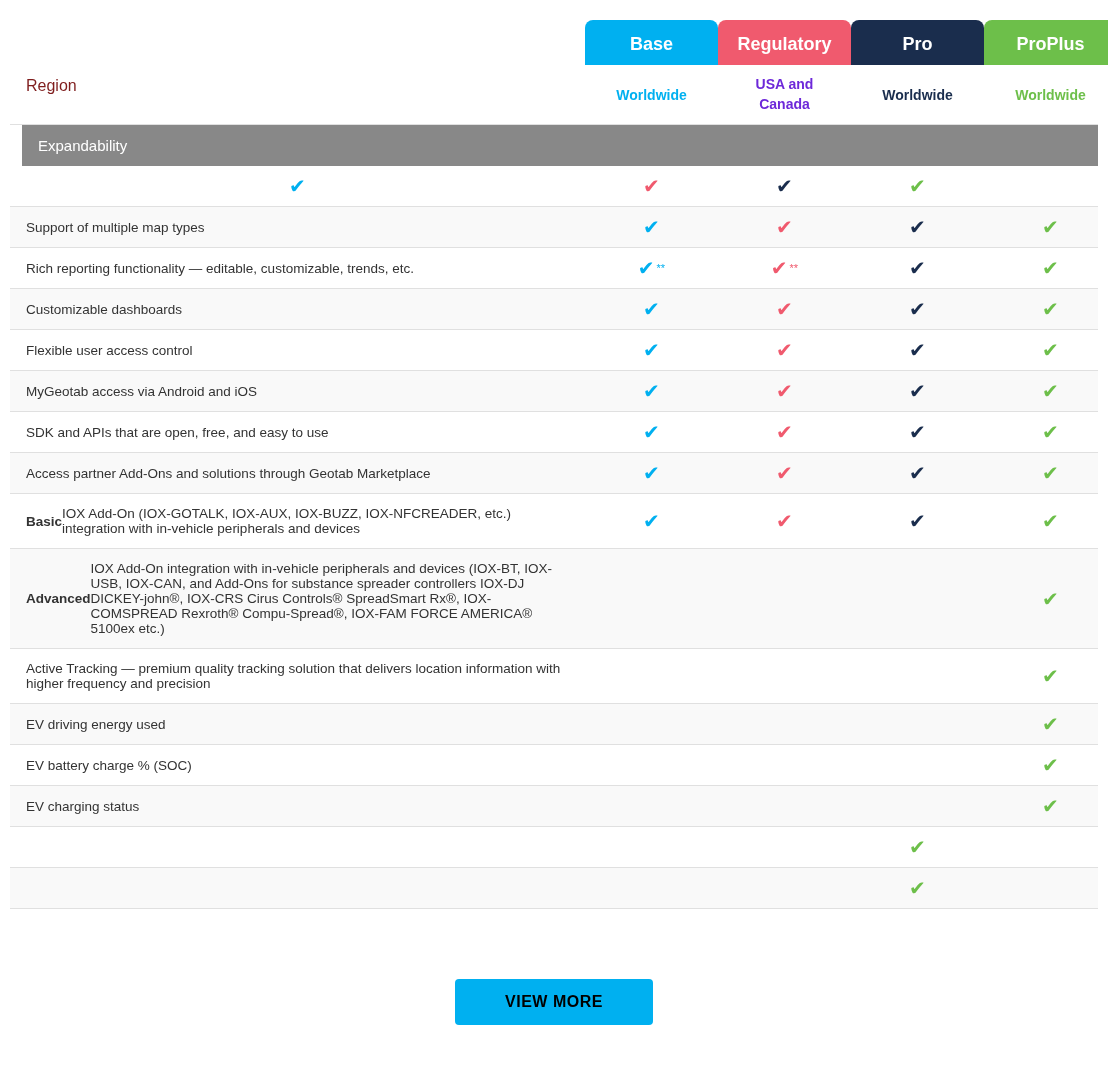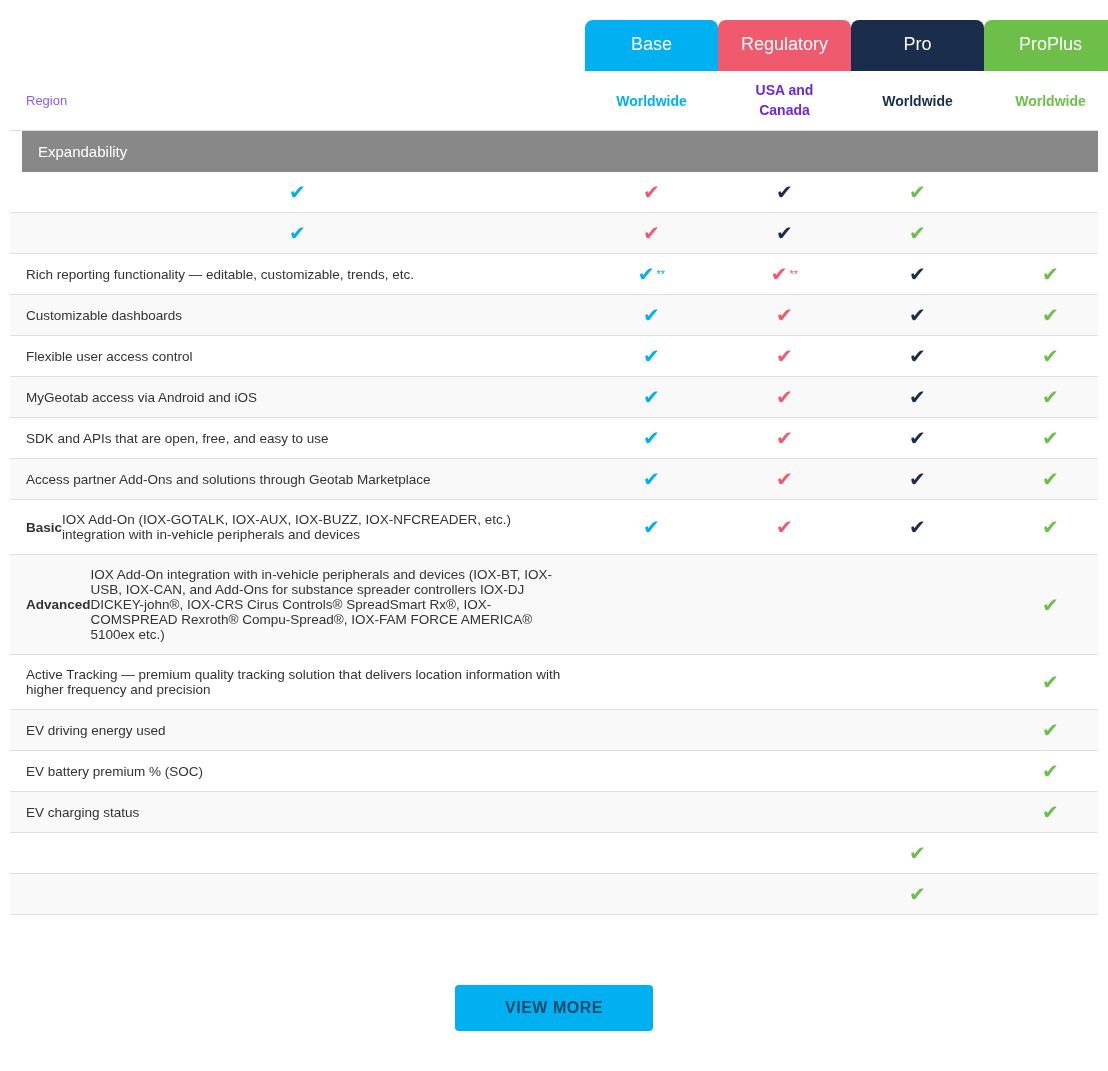--- a/index.html
+++ b/index.html
@@ -1,30 +1,30 @@
 <!DOCTYPE html>
 <html><head>
   <meta charset="utf-8">
   <style>
     * { box-sizing: border-box; margin: 0; padding: 0; }
     body { font-family: 'Segoe UI', Arial, sans-serif; background: #fff; color: #333; font-size: 14px; }
     .page-wrapper { max-width: 1108px; margin: 0 auto; padding: 20px 10px 40px; }
 
     
     .plans-header { display: grid; grid-template-columns: 575px 133px 133px 133px 133px; margin-bottom: 0; }
-    .plans-header .plan-cell { text-align: center; padding: 14px 10px 16px; font-size: 18px; font-weight: 400; color: #fff; }
+    .plans-header .plan-cell { text-align: center; padding: 14px 10px 10px; font-size: 18px; font-weight: 700; color: #fff; }
     .plans-header .plan-cell.empty { background: transparent; }
     .plan-base { background: #00b0f0; border-radius: 8px 8px 0 0; }
     .plan-regulatory { background: #f05a6e; border-radius: 8px 8px 0 0; }
     .plan-pro { background: #1a2d4d; border-radius: 8px 8px 0 0; }
     .plan-proplus { background: #6dbf4a; border-radius: 8px 8px 0 0; }
 
     
     .region-row { display: grid; grid-template-columns: 575px 133px 133px 133px 133px; border-bottom: 1px solid #e0e0e0; background: #fff; }
-    .region-row .label-cell { padding: 12px 16px; font-size: 13px; color: #8b5cf6; display: flex; align-items: center; }
+    .region-row .label-cell { padding: 12px 16px; font-size: 16px; color: #7f1d1d; display: flex; align-items: flex-start; }
     .region-row .region-cell { text-align: center; padding: 10px 6px; font-size: 14px; font-weight: 600; display: flex; align-items: center; justify-content: center; }
     .region-base { color: #00b0f0; }
     .region-regulatory { color: #6d28d9; line-height: 1.3; }
     .region-pro { color: #1a2d4d; font-weight: 700; }
     .region-proplus { color: #6dbf4a; }
 
     
     .section-header { display: grid; grid-template-columns: 575px 133px 133px 133px 133px; background: #888; margin-left: 12px; }
     .section-header .section-title { padding: 12px 16px; color: #fff; font-size: 15px; grid-column: 1 / -1; }
 
@@ -41,21 +41,21 @@
     .check-green { color: #6dbf4a; }
 
     .check-with-stars { display: flex; align-items: center; gap: 2px; font-size: 14px; }
     .stars { font-size: 11px; }
 
     .view-more-btn {
       display: block;
       margin: 30px auto 10px;
       padding: 14px 50px;
       background: #00b0f0;
-      color: #0c4a6e;
+      color: #000000;
       border: none;
       border-radius: 4px;
       font-size: 16px;
       font-weight: 600;
       cursor: pointer;
       letter-spacing: 0.5px;
     }
 
     b { font-weight: 700; }
   </style>
@@ -113,20 +113,21 @@
           <span class="check check-red">✔</span>
         </div>
         <div class="feat-cell">
           <span class="check check-dark">✔</span>
         </div>
         <div class="feat-cell">
           <span class="check check-green">✔</span>
         </div>
       </div>
       <div class="feature-row">
+        <div class="feat-label">Support of multiple map types</div>
         <div class="feat-cell">
           <span class="check check-blue">✔</span>
         </div>
         <div class="feat-cell">
           <span class="check check-red">✔</span>
         </div>
         <div class="feat-cell">
           <span class="check check-dark">✔</span>
         </div>
         <div class="feat-cell">
@@ -265,21 +266,21 @@
       <div class="feature-row">
         <div class="feat-label">EV driving energy used</div>
         <div class="feat-cell"></div>
         <div class="feat-cell"></div>
         <div class="feat-cell"></div>
         <div class="feat-cell">
           <span class="check check-green">✔</span>
         </div>
       </div>
       <div class="feature-row">
-        <div class="feat-label">EV battery premium % (SOC)</div>
+        <div class="feat-label">EV battery charge % (SOC)</div>
         <div class="feat-cell"></div>
         <div class="feat-cell"></div>
         <div class="feat-cell"></div>
         <div class="feat-cell">
           <span class="check check-green">✔</span>
         </div>
       </div>
       <div class="feature-row">
         <div class="feat-label">EV charging status</div>
         <div class="feat-cell"></div>

